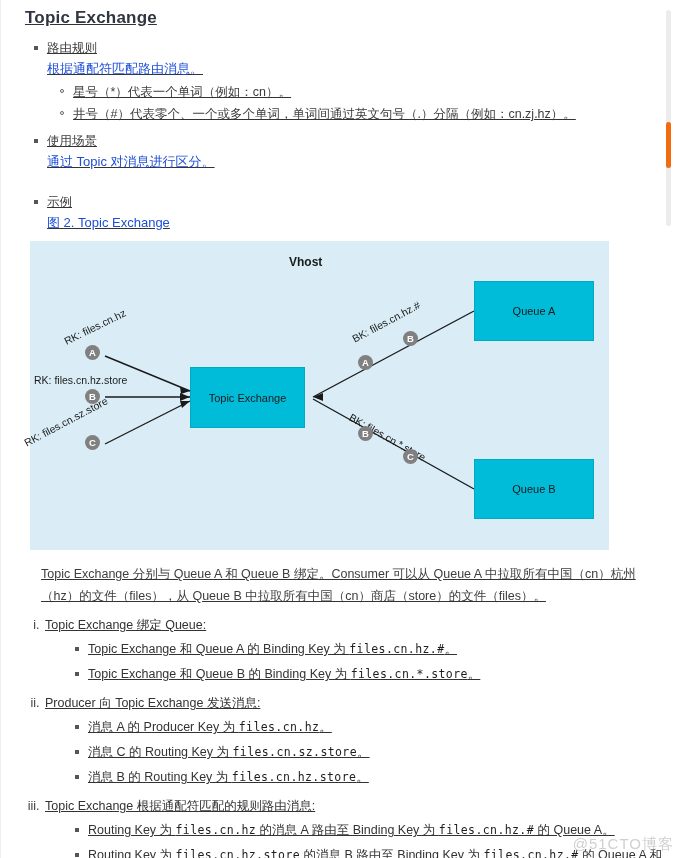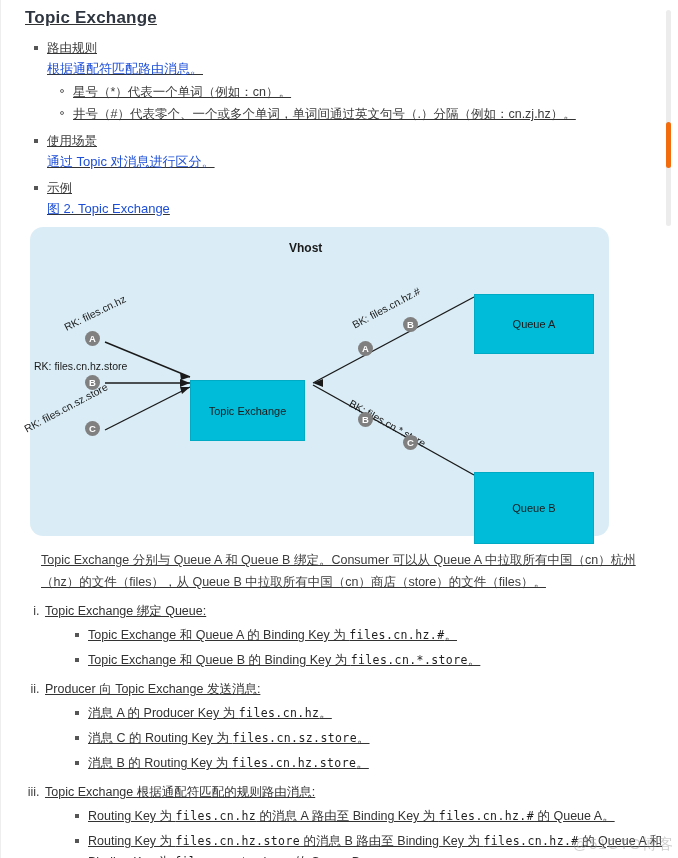--- a/index.html
+++ b/index.html
@@ -113,45 +113,43 @@
 
   
   .figure-wrap {
     margin: 8px 0 0 29px;
   }
   .diagram {
     position: relative;
     width: 579px;
     height: 309px;
     background: #daedf6;
-    border-radius: 13px;
   }
   .diagram .vhost-label {
     position: absolute;
     left: 259px;
     top: 14px;
     font-size: 12px;
     font-weight: bold;
     color: #1a1a1a;
   }
   .node {
     position: absolute;
     background: #00bcd9;
     border: 1px solid #00a9c4;
     box-sizing: border-box;
     display: flex;
     align-items: center;
     justify-content: center;
     font-size: 11px;
     color: #1a1a1a;
-    margin-top: 27px;
   }
   #node-exchange { left: 160px; top: 126px; width: 115px; height: 61px; }
   #node-queue-a  { left: 444px; top: 40px;  width: 120px; height: 60px; }
-  #node-queue-b  { left: 444px; top: 218px; width: 120px; height: 72px; }
+  #node-queue-b  { left: 444px; top: 218px; width: 120px; height: 60px; }
 
   .edge-label {
     position: absolute;
     font-size: 10.5px;
     color: #1a1a1a;
     white-space: nowrap;
     transform-origin: 0 0;
   }
   .marker {
     position: absolute;
@@ -252,21 +250,21 @@
           </li>
         </ul>
       </li>
 
       <li>
         <span class="bullet"></span>
         <div class="sect-title">使用场景</div>
         <div class="sect-body">通过 Topic 对消息进行区分。</div>
       </li>
 
-      <li style="margin-top:6px;">
+      <li style="margin-top:20px;">
         <span class="bullet"></span>
         <div class="sect-title">示例</div>
         <div class="sect-body">图 2. Topic Exchange</div>
       </li>
 
     </ul>
   </div>
 
   <div class="figure-wrap">
     <div class="diagram">

